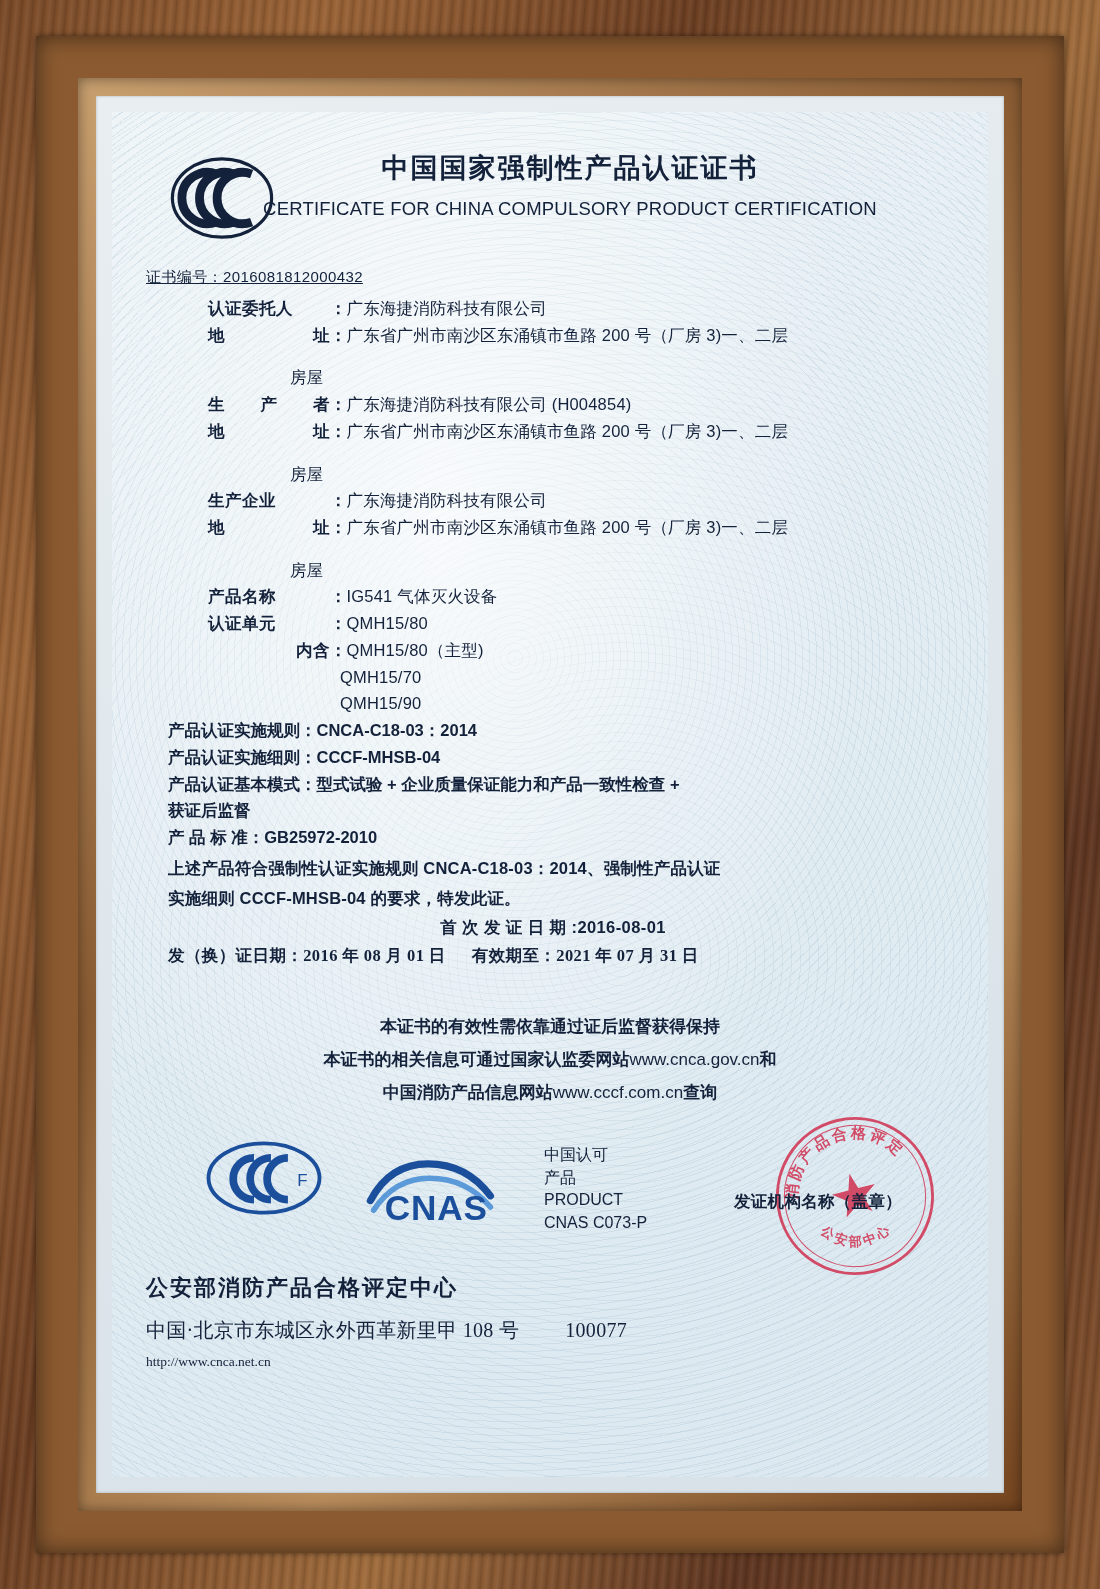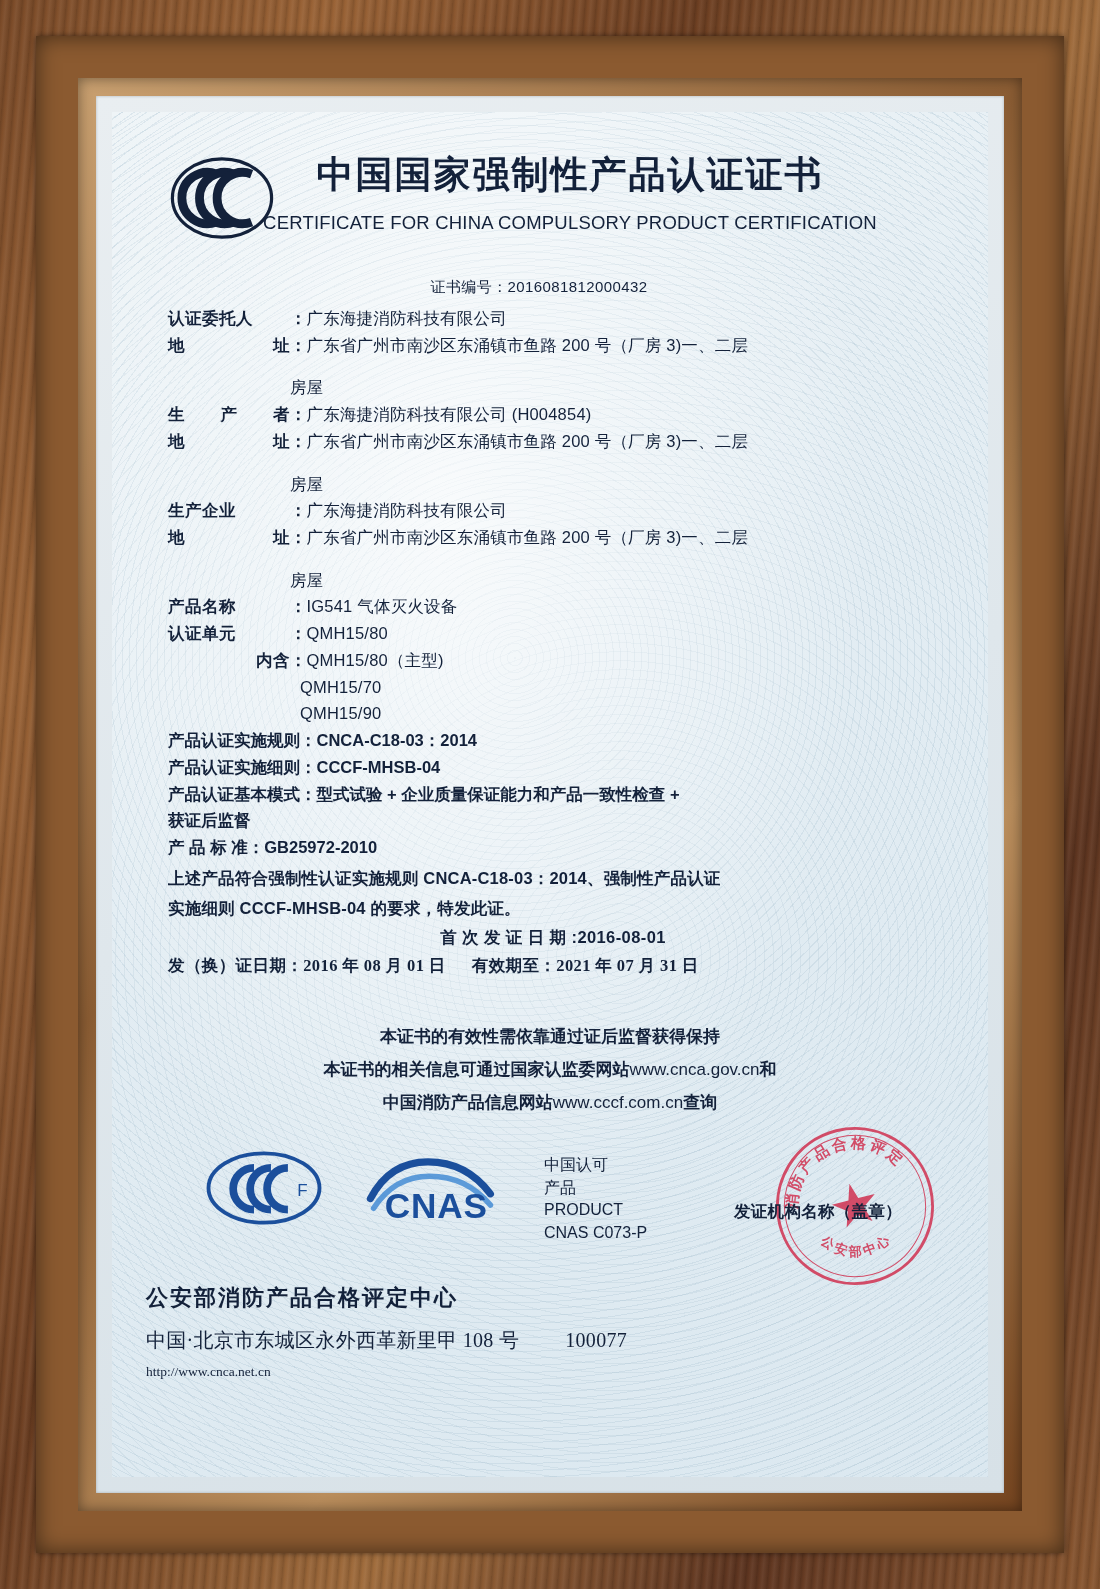--- a/index.html
+++ b/index.html
@@ -75,59 +75,61 @@
     left: 24px;
     top: 6px;
     width: 104px;
     height: 84px;
   }
   .title-block {
     text-align: center;
     padding-left: 40px;
   }
   .title-cn {
-    font-size: 37px;
+    font-size: 27px;
     font-weight: bold;
     letter-spacing: 2px;
     color: #13213a;
     margin-top: 12px;
   }
   .title-en {
     font-size: 18.5px;
     letter-spacing: 0.2px;
     color: #13213a;
     margin-top: 12px;
     white-space: nowrap;
   }
 
   .cert-no {
-    text-align: center;
+    text-align: left;
     font-size: 15px;
-    margin-top: 20px;
+    margin-top: 10px;
     padding-right: 22px;
     letter-spacing: 0.4px;
+    text-decoration: underline;
   }
 
   
   .fields {
     margin-top: 8px;
     padding-left: 22px;
     padding-right: 16px;
     font-size: 16.5px;
     line-height: 1.62;
   }
   .row {
     display: flex;
     align-items: flex-start;
   }
   .lbl {
     flex: 0 0 122px;
     font-weight: bold;
     letter-spacing: 0.5px;
     white-space: nowrap;
+    margin-left: 40px;
   }
   .lbl.spread {
     display: flex;
     justify-content: space-between;
   }
   .colon {
     flex: 0 0 10px;
     font-weight: bold;
   }
   .val {
@@ -189,21 +191,21 @@
   .ccc-f {
     position: absolute;
     left: 60px;
     top: 6px;
     width: 116px;
     height: 74px;
   }
   .cnas {
     position: absolute;
     left: 218px;
-    top: 4px;
+    top: 16px;
     width: 160px;
     height: 80px;
   }
   .cnas-text {
     position: absolute;
     left: 398px;
     top: 9px;
     font-size: 16px;
     line-height: 1.42;
     color: #13213a;

